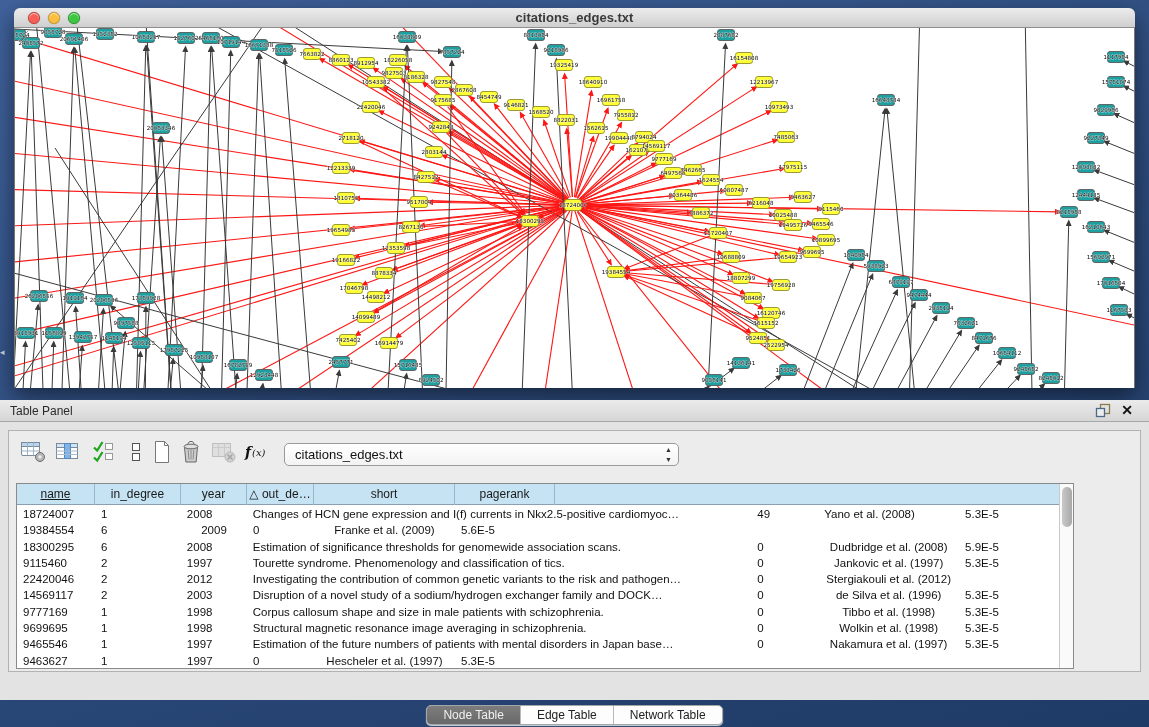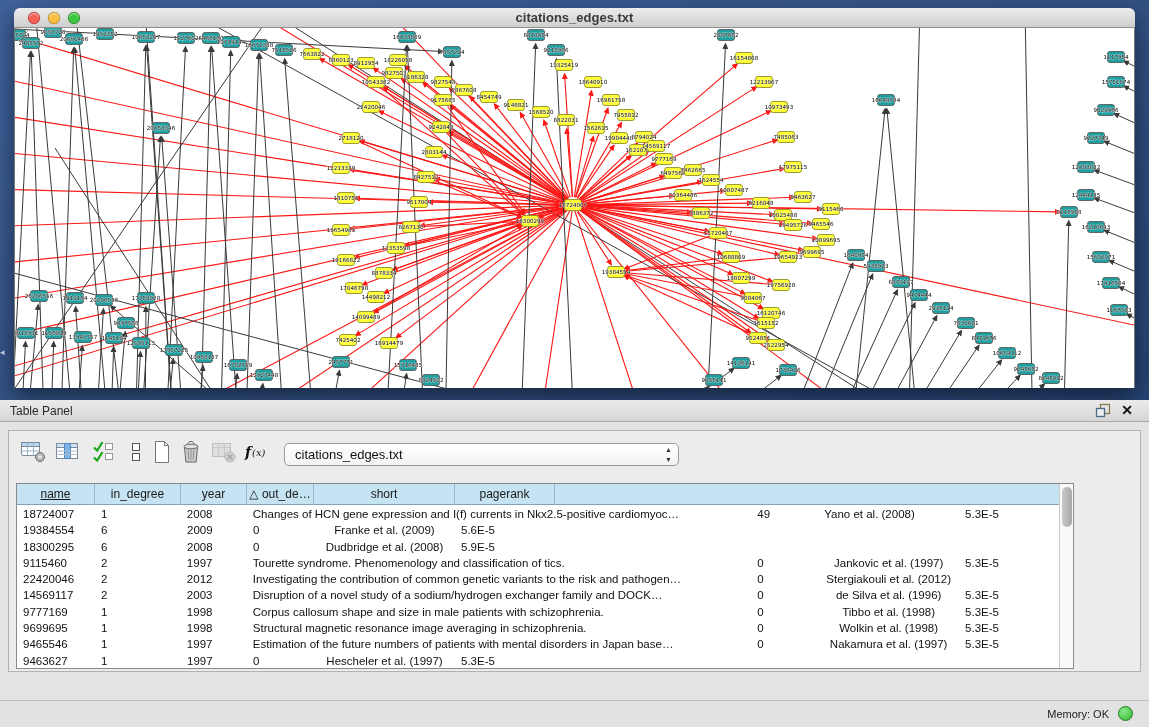--- a/index.html
+++ b/index.html
@@ -658,29 +658,30 @@
               <div class="td" style="width: 86px; text-align: left;">1</div>
               <div class="td" style="width: 66px; text-align: left;">2008</div>
               <div class="td" style="width: 505px; text-align: left;">Changes of HCN gene expression and I(f) currents in Nkx2.5-positive cardiomyoc…</div>
               <div class="td" style="width: 67px; text-align: left;">49</div>
               <div class="td" style="width: 141px; text-align: left;">Yano et al. (2008)</div>
               <div class="td" style="width: 100px; text-align: left;">5.3E-5</div>
             </div>
             <div class="tr">
               <div class="td" style="width: 78px; text-align: left;">19384554</div>
               <div class="td" style="width: 86px; text-align: left;">6</div>
-              <div class="td" style="width: 66px; text-align: left;">2009</div>
+              <div class="td" style="width: 66px; text-align: center;">2009</div>
               <div class="td" style="width: 67px; text-align: left;">0</div>
               <div class="td" style="width: 141px; text-align: center;">Franke et al. (2009)</div>
               <div class="td" style="width: 100px; text-align: left;">5.6E-5</div>
             </div>
             <div class="tr">
               <div class="td" style="width: 78px; text-align: left;">18300295</div>
               <div class="td" style="width: 86px; text-align: left;">6</div>
               <div class="td" style="width: 66px; text-align: left;">2008</div>
+              <div class="td" style="width: 505px; text-align: left;">Estimation of significance thresholds for genomewide association scans.</div>
               <div class="td" style="width: 67px; text-align: left;">0</div>
               <div class="td" style="width: 141px; text-align: center;">Dudbridge et al. (2008)</div>
               <div class="td" style="width: 100px; text-align: left;">5.9E-5</div>
             </div>
             <div class="tr">
               <div class="td" style="width: 78px; text-align: left;">9115460</div>
               <div class="td" style="width: 86px; text-align: left;">2</div>
               <div class="td" style="width: 66px; text-align: left;">1997</div>
               <div class="td" style="width: 505px; text-align: left;">Tourette syndrome. Phenomenology and classification of tics.</div>
               <div class="td" style="width: 67px; text-align: left;">0</div>
@@ -749,18 +750,14 @@
       <div class="tabs">
         <span class="seg" id="seg">
             <span class="tab sel">Node Table</span>
             <span class="tab">Edge Table</span>
             <span class="tab">Network Table</span>
           </span>
       </div>
     </div>
   </div>
 
-  <div class="status-bar">
-    <span class="mem">Memory: OK</span>
-    <span class="memdot"></span>
-  </div>
 
 </div>
 
 </body></html>

